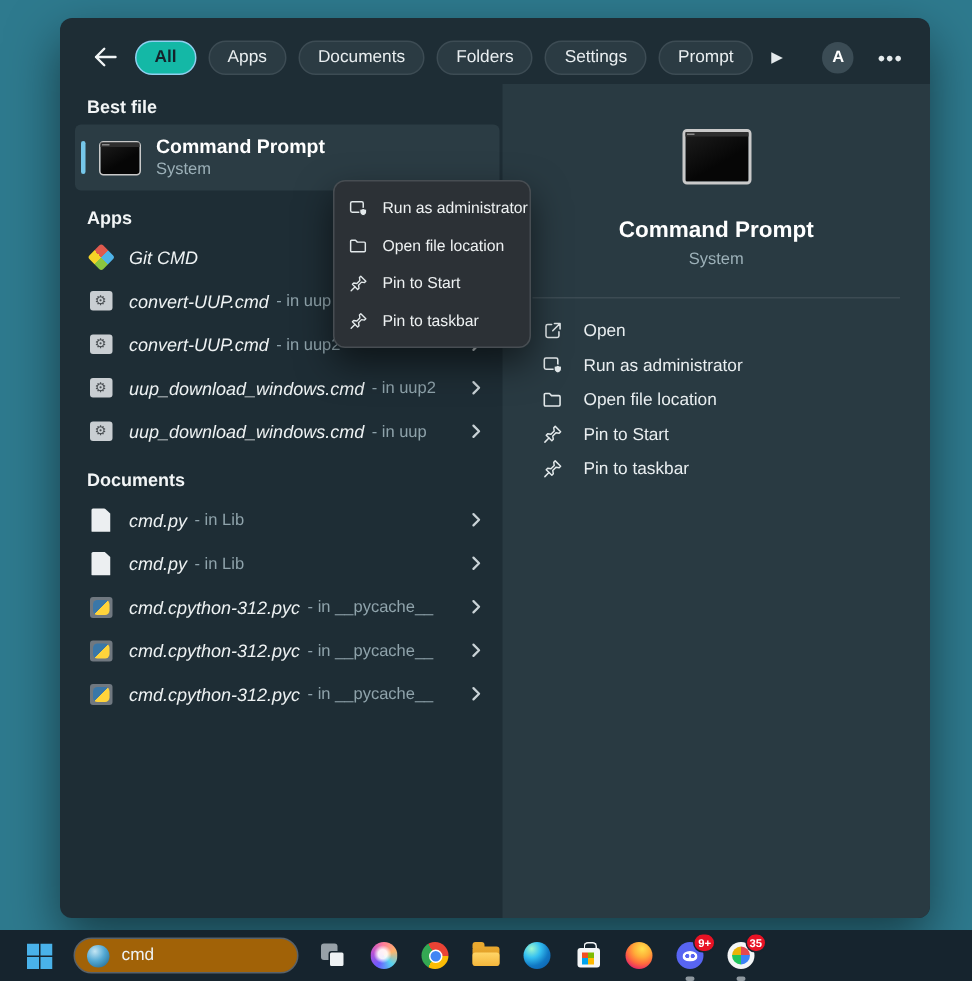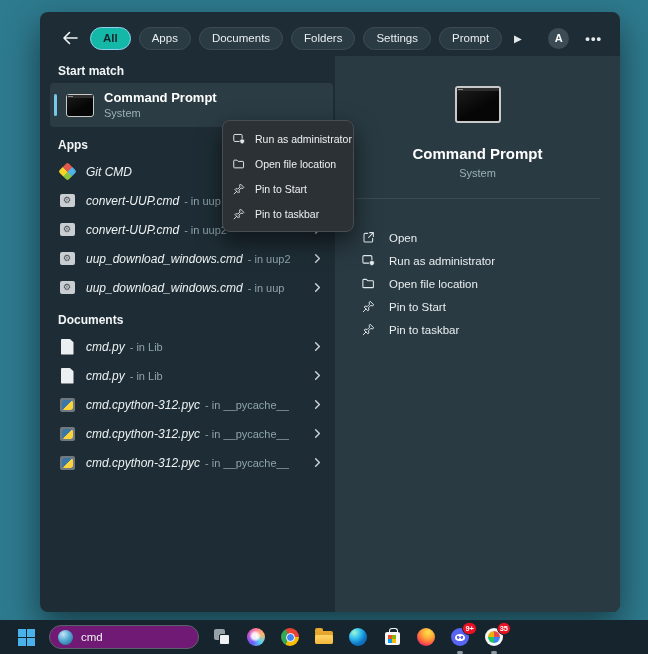--- a/index.html
+++ b/index.html
@@ -91,40 +91,40 @@
   
   .right-panel {
     position:absolute; top:44px; left:295px; right:0; bottom:0;
     background:#293a42; border-radius:0 0 8px 0; z-index:1;
     display:flex; flex-direction:column; align-items:center;
   }
   .pv-icon { margin-top:30px; }
   .pv-title { margin-top:22px; font-size:15px; font-weight:600; color:#fff; }
   .pv-sub { margin-top:5px; font-size:11px; color:#9cb0b8; }
   .pv-div { width:calc(100% - 40px); border-top:1px solid #3c4b53; margin-top:19px; }
-  .pv-actions { width:100%; margin-top:27px; }
+  .pv-actions { width:100%; margin-top:10px; }
   .pv-action { height:23px; display:flex; align-items:center; padding-left:26px; gap:13px; font-size:11.5px; color:#e9eef0; cursor:pointer; }
   .pv-action svg, .menu-item svg { flex:none; }
 
   
   .cmenu {
     position:absolute; left:182px; top:108px; width:132px;
     background:#2c3136; border:1px solid #474d52; border-radius:8px;
     box-shadow:0 10px 24px rgba(0,0,0,.55); padding:5px 0; z-index:10;
   }
   .menu-item { height:25px; display:flex; align-items:center; gap:9px; padding:0 9px; font-size:10.5px; color:#eef1f2; white-space:nowrap; cursor:pointer; }
 
   
   .taskbar {
     position:absolute; left:0; right:0; bottom:0; height:34px; background:#16242e;
     display:flex; align-items:center; padding-left:15px; gap:12px; z-index:20;
   }
   .tb-icon { position:relative; width:22px; height:22px; display:flex; align-items:center; justify-content:center; cursor:pointer; flex:none; }
   .tb-search {
-    width:150px; height:24px; border-radius:12px; background:#701a75; border:1px solid #59626a;
+    width:150px; height:24px; border-radius:12px; background:#a16207; border:1px solid #59626a;
     display:flex; align-items:center; padding:0 8px; gap:8px; flex:none; cursor:text;
   }
   .tb-search input {
     background:transparent; border:none; outline:none; color:#eef2f3;
     font-size:11.5px; width:100px; font-family:inherit;
   }
   .search-orb { width:15px; height:15px; border-radius:50%; flex:none;
     background:radial-gradient(circle at 35% 28%, #c4e6f4 0%, #53a9d4 45%, #1b5f86 100%); }
 
   .tv-back { position:absolute; left:3px; top:3px; width:11px; height:11px; border-radius:2px; background:#97a1a8; }
@@ -194,21 +194,21 @@
       <div class="pill">Prompt</div>
       <span class="more-tri">▶</span>
     </div>
     <div class="hdr-right">
       <div class="avatar">A</div>
       <div class="ellipsis">•••</div>
     </div>
   </div>
 
   <div class="left-panel">
-    <div class="sec-h first">Start match</div>
+    <div class="sec-h first">Best file</div>
 
     <div class="bm-item">
       <span class="accent"></span>
       <span class="term term-sm"></span>
       <span class="bm-text">
         <span class="bm-title">Command Prompt</span>
         <span class="bm-sub">System</span>
       </span>
     </div>
 

